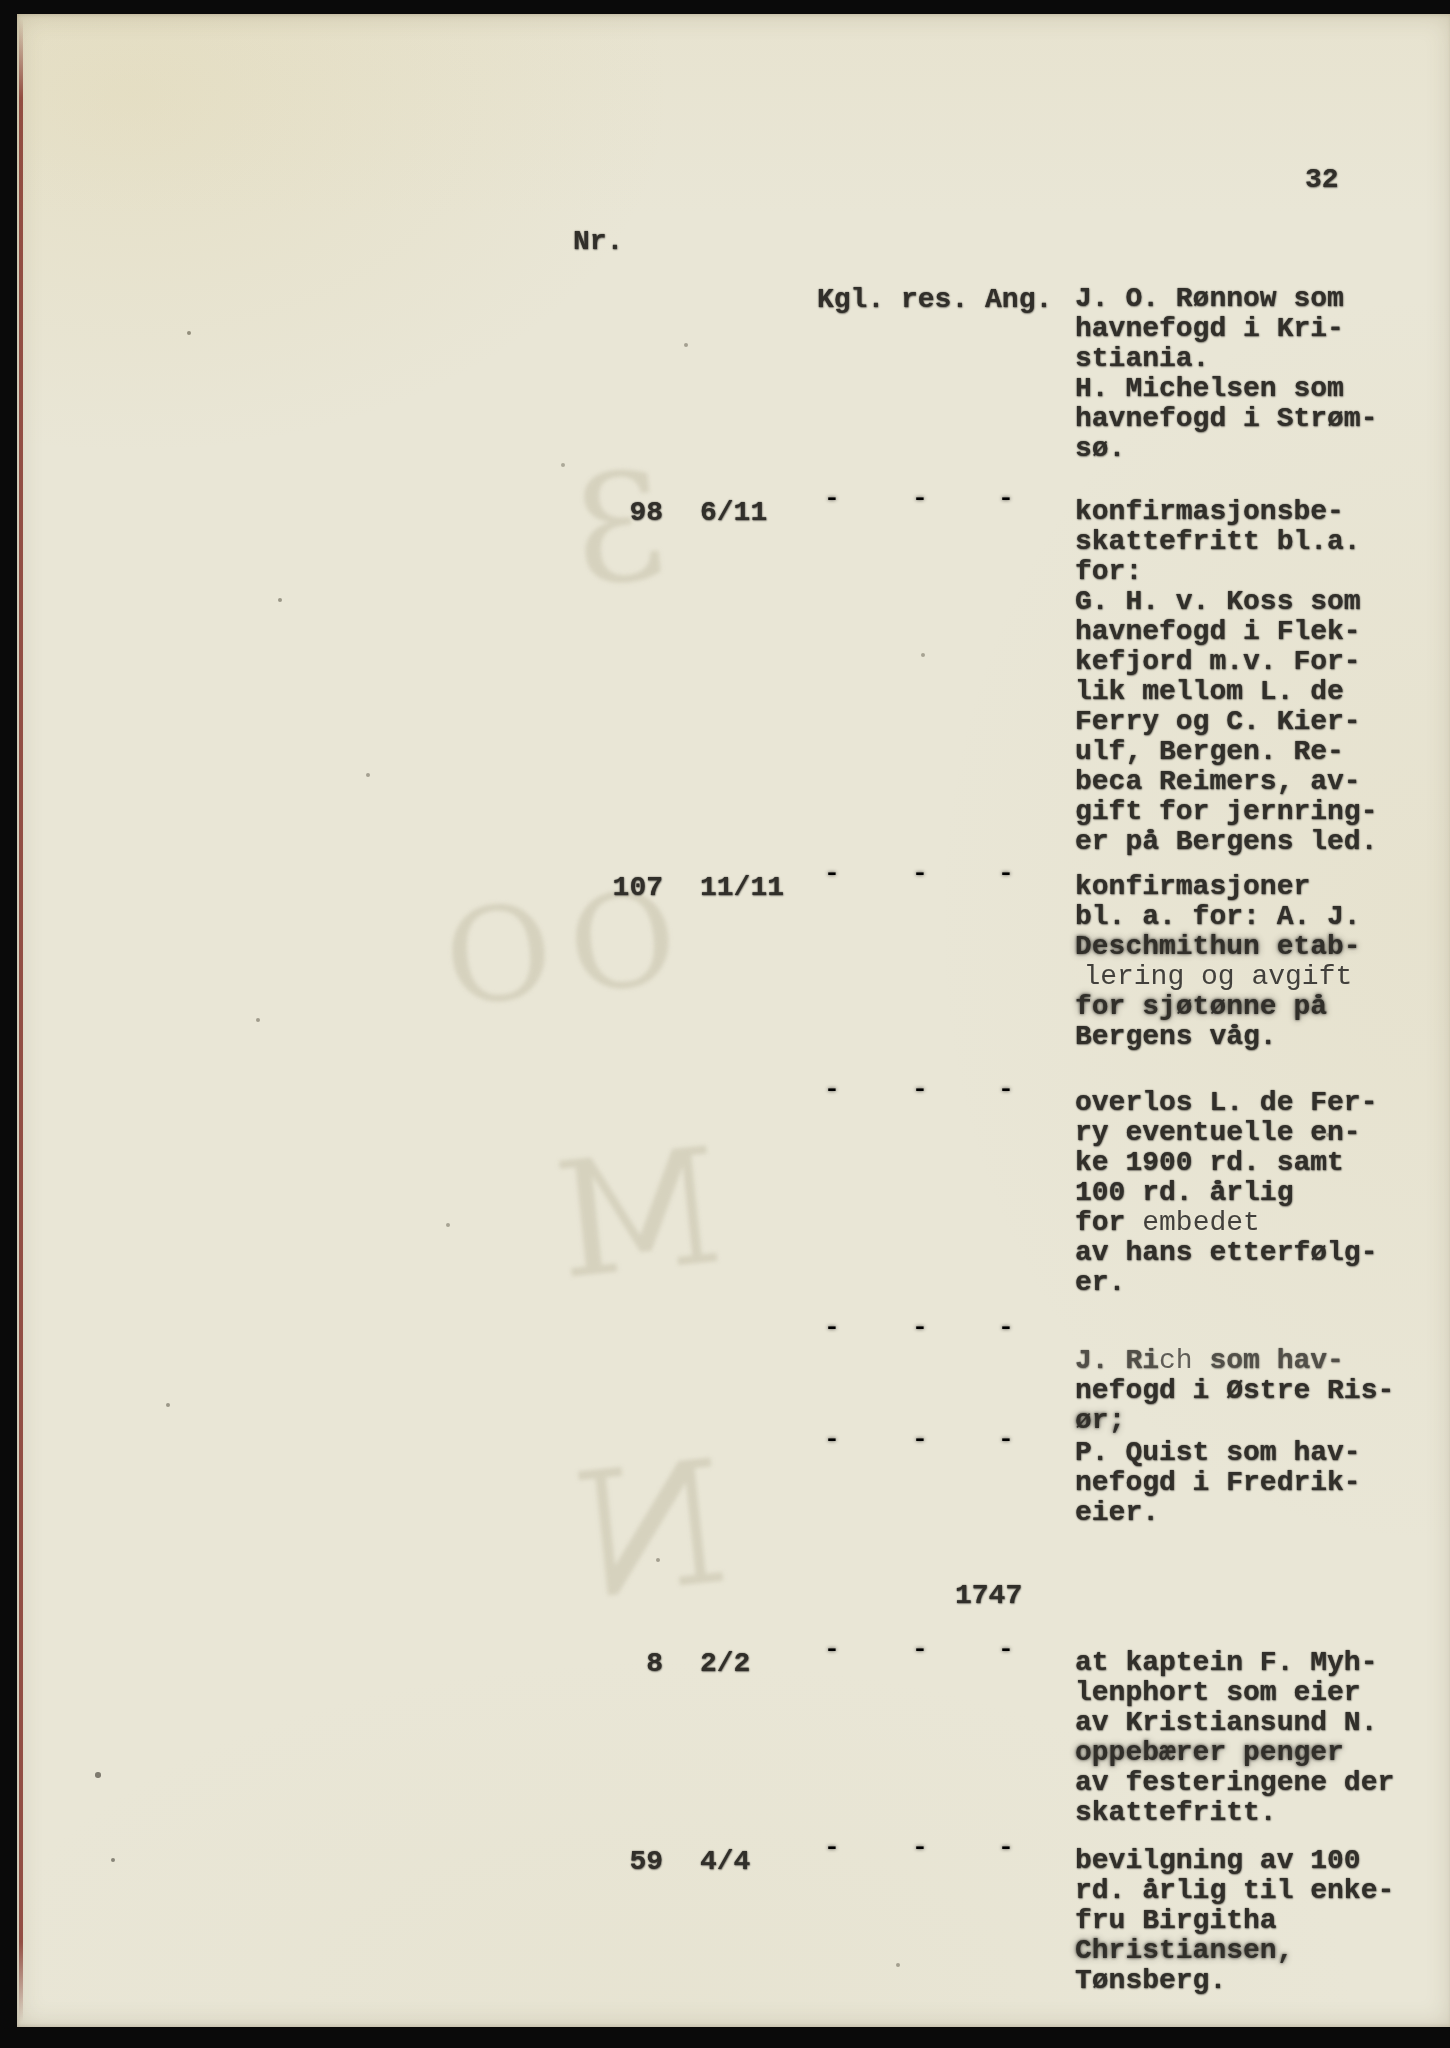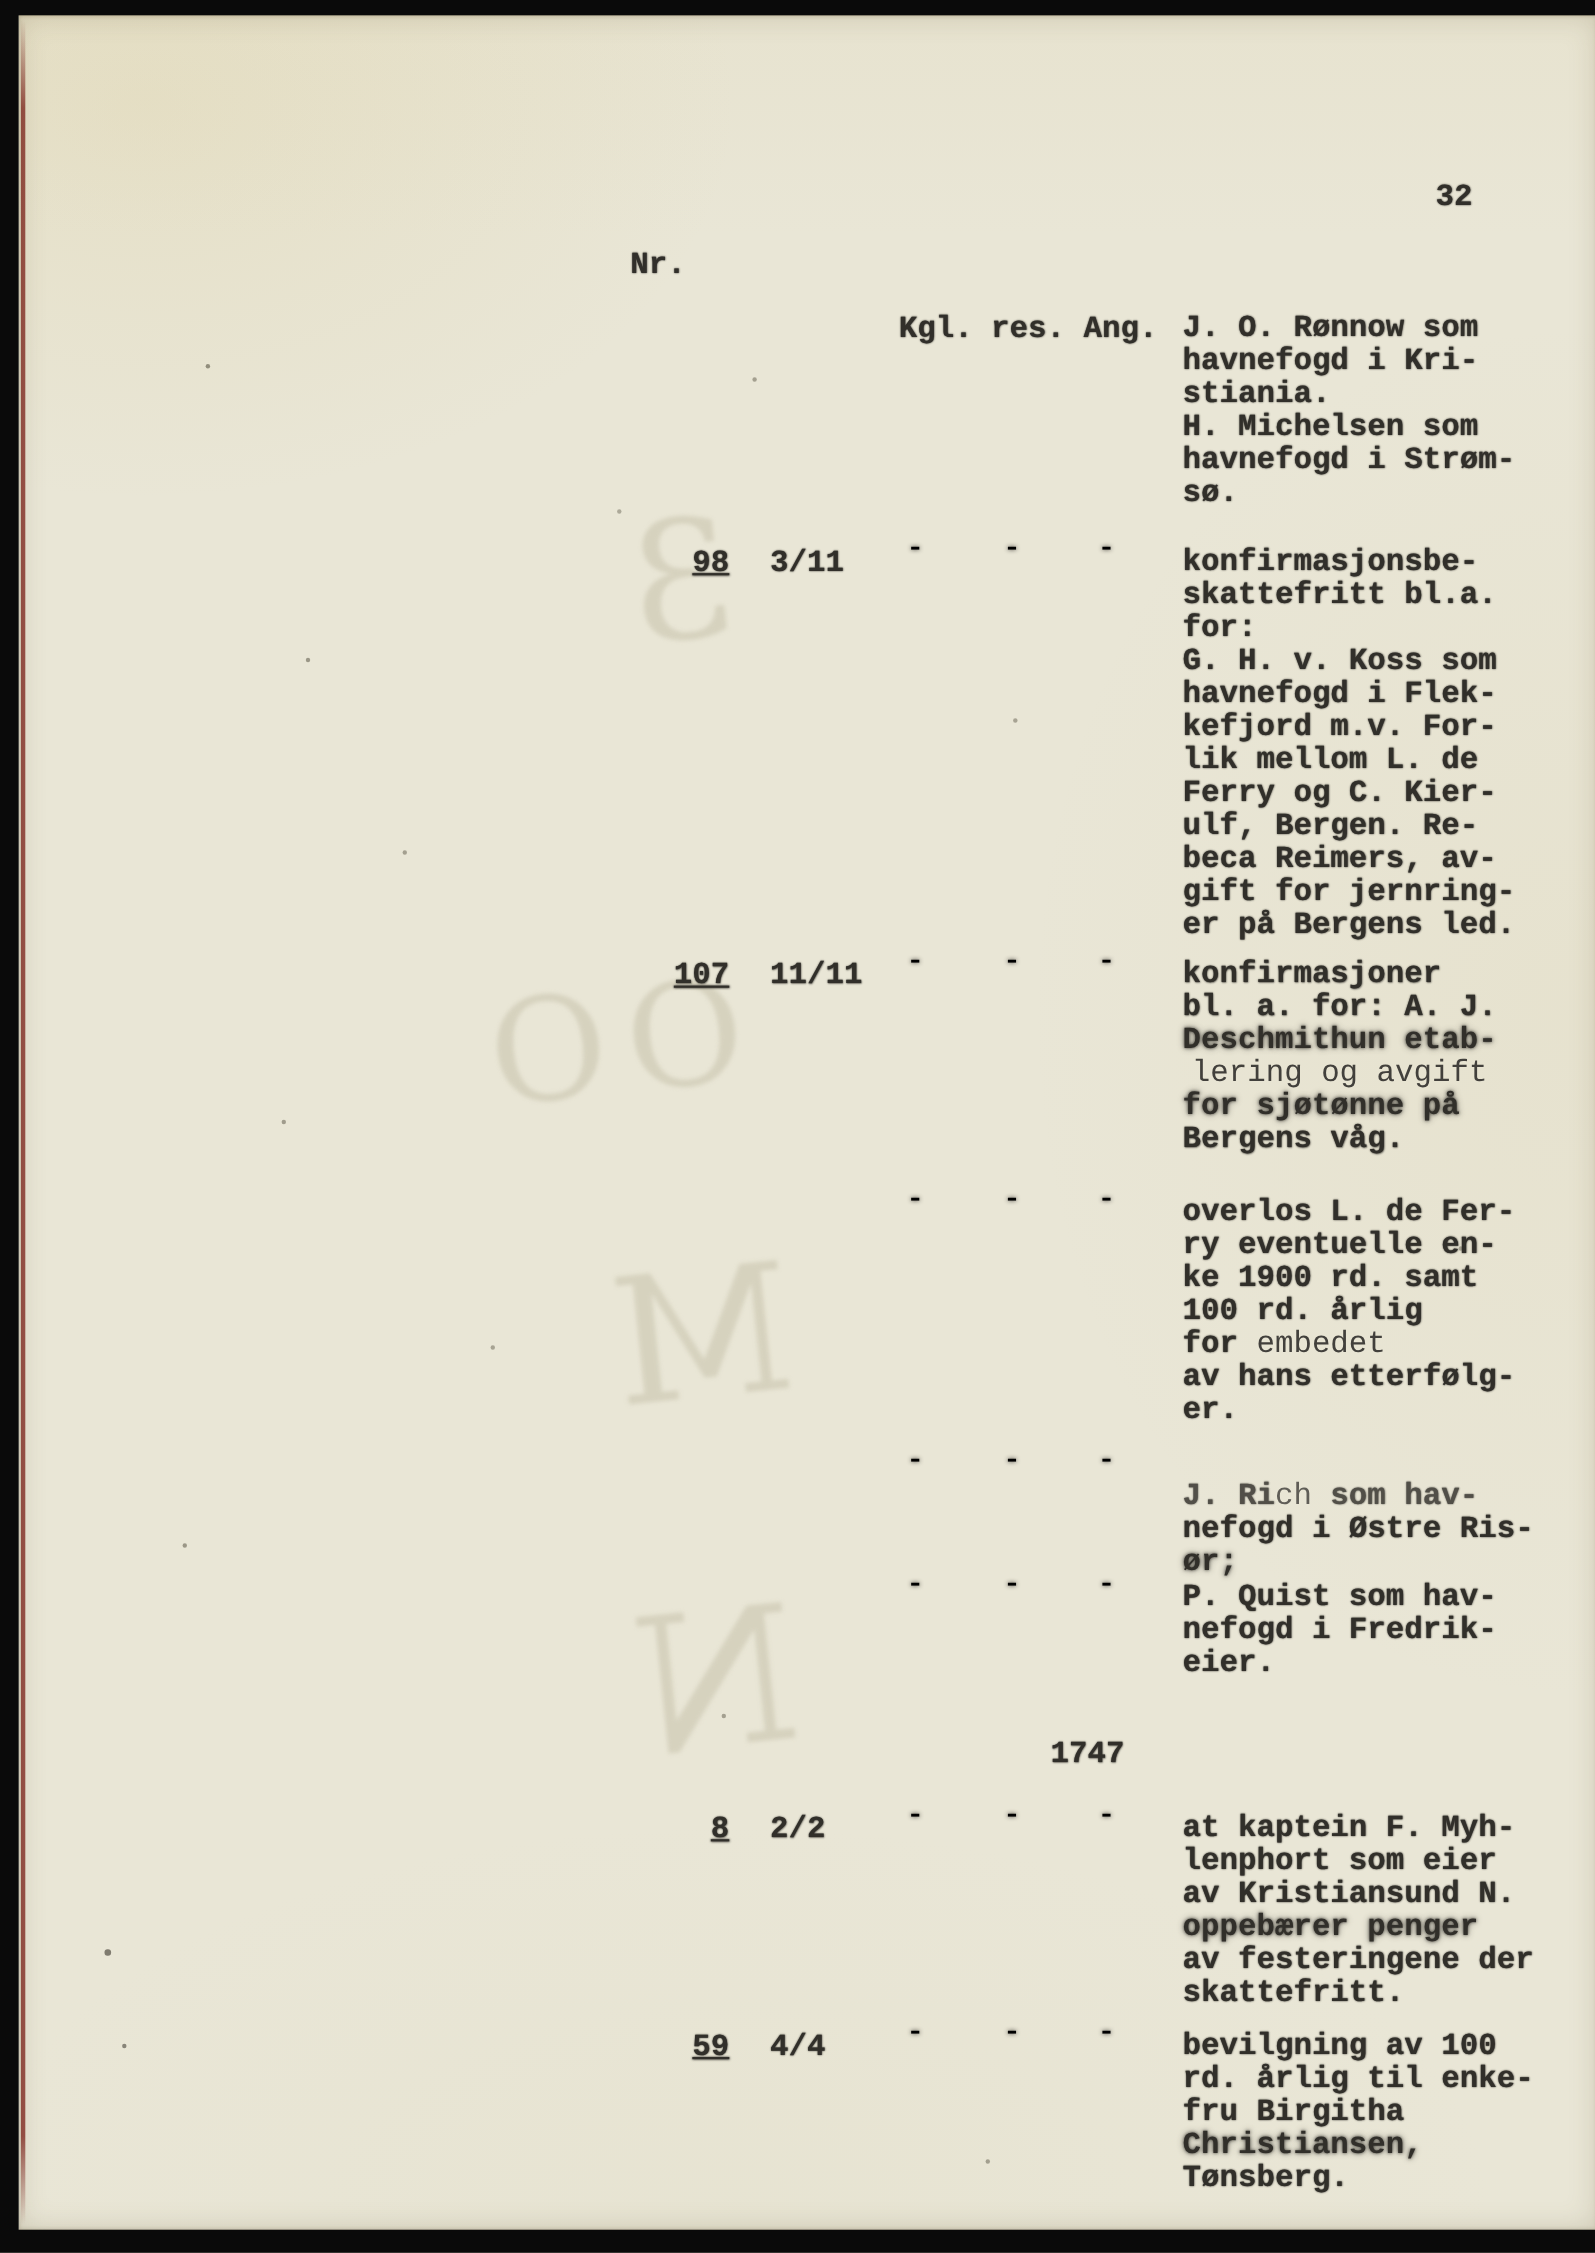--- a/index.html
+++ b/index.html
@@ -63,21 +63,21 @@
     text-shadow:0 0 1.5px rgba(49,47,42,0.85), 0.5px 0.5px 1.5px rgba(49,47,42,0.45);
     white-space:pre;
   }
   .clean{
     font-weight:400;color:#42403c;text-shadow:none;text-align:center;
   }
   .smudge{
     text-shadow:0 0 3px rgba(49,47,42,0.95), 0 0 7px rgba(49,47,42,0.45);
   }
   .row{position:absolute;left:0;width:100%;}
-  .nr{position:absolute;left:540px;width:106px;text-align:right;text-decoration:underline;}
+  .nr{position:absolute;left:540px;width:106px;text-align:right;}
   .date{position:absolute;left:683px;}
   .dash{
     position:absolute;top:1px;width:24px;text-align:center;
     display:inline-block;
     transform:scale(1.7,2.1);transform-origin:center 16px;
     text-shadow:0 0 2px rgba(49,47,42,0.9);
   }
   .d1{left:803px;} .d2{left:891px;} .d3{left:977px;}
   .body{position:absolute;left:1058px;font-family:Liberation Mono, monospace;}
   .line{height:30px;line-height:30px;}
@@ -111,21 +111,21 @@
       <div class="line">havnefogd i Kri-</div>
       <div class="line">stiania.</div>
       <div class="line">H. Michelsen som</div>
       <div class="line">havnefogd i Strøm-</div>
       <div class="line">sø.</div>
     </div>
   </div>
 
   <div class="row r-e1">
     <div class="nr">98</div>
-    <div class="date">3/11</div>
+    <div class="date">6/11</div>
     <span class="dash d1">-</span>
     <span class="dash d2">-</span>
     <span class="dash d3">-</span>
     <div class="body">
       <div class="line">konfirmasjonsbe-</div>
       <div class="line">skattefritt bl.a.</div>
       <div class="line">for:</div>
       <div class="line">G. H. v. Koss som</div>
       <div class="line">havnefogd i Flek-</div>
       <div class="line">kefjord m.v. For-</div>

